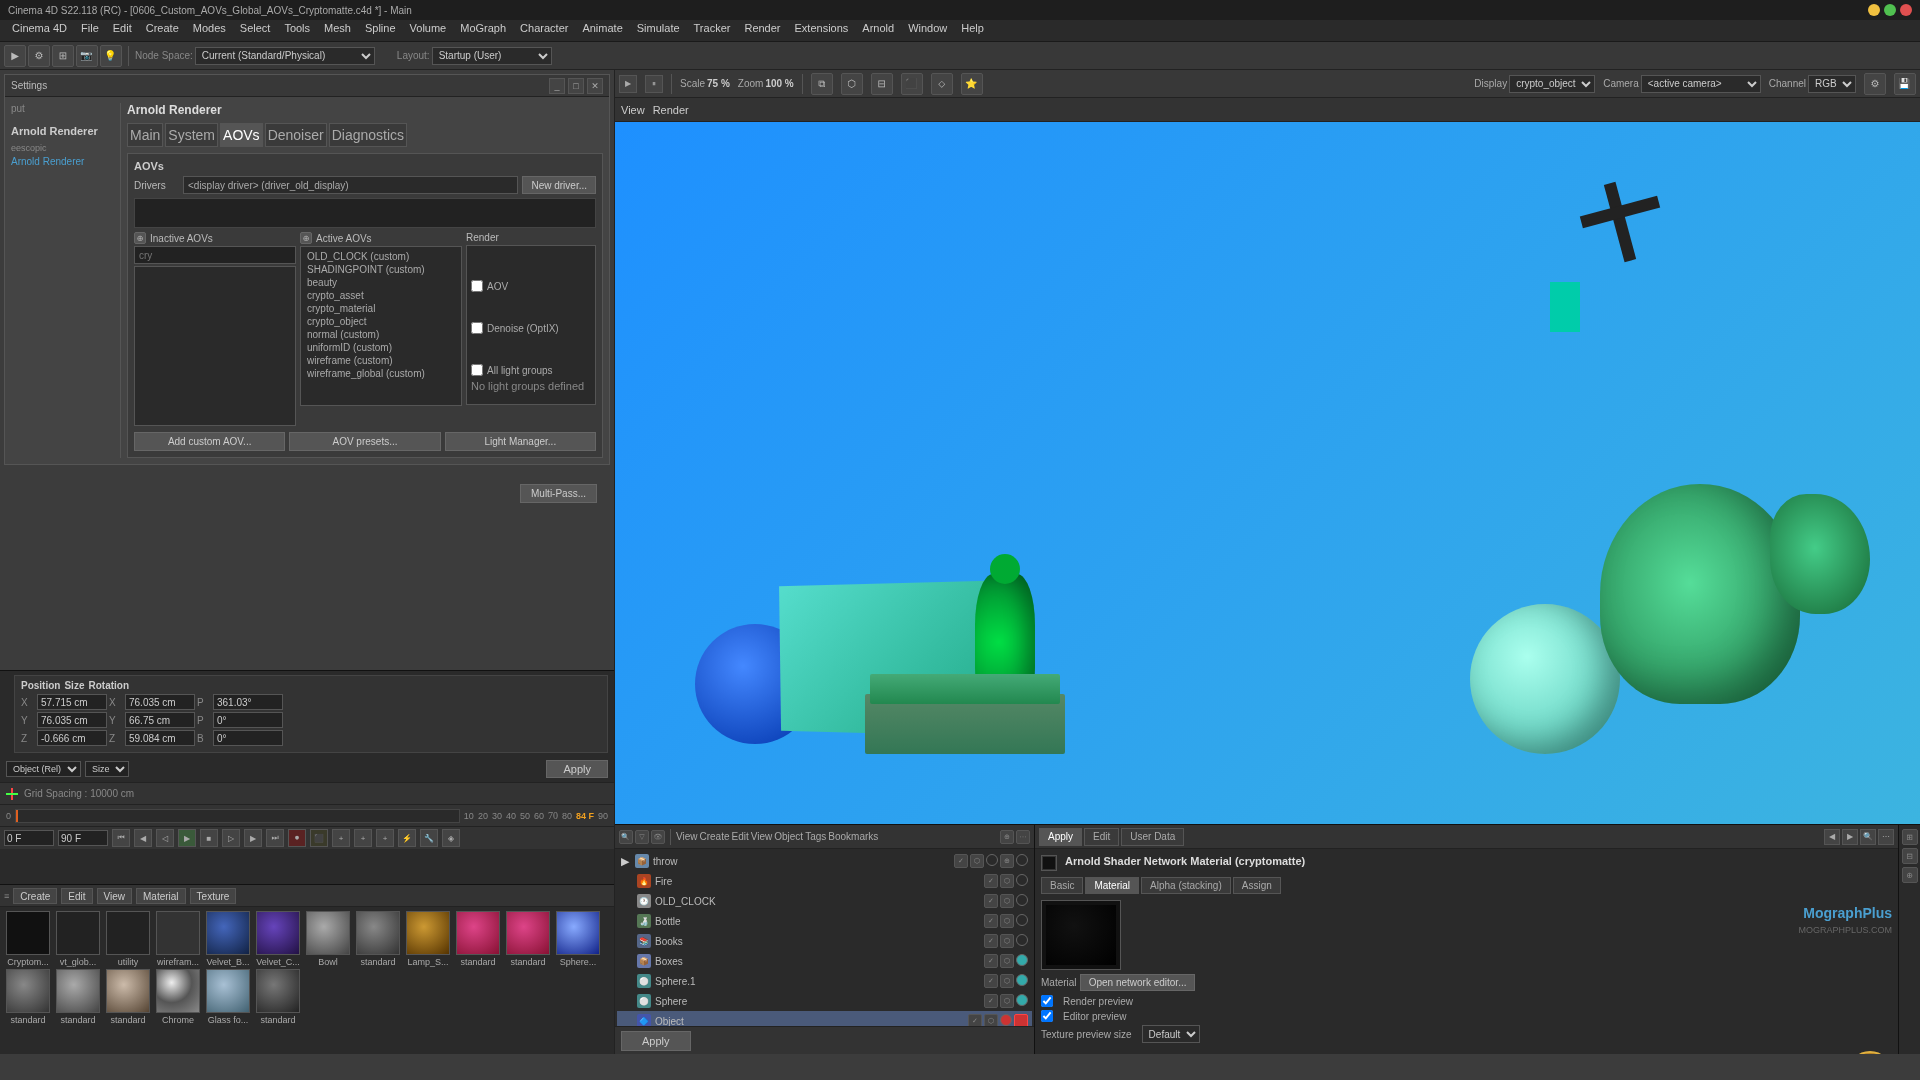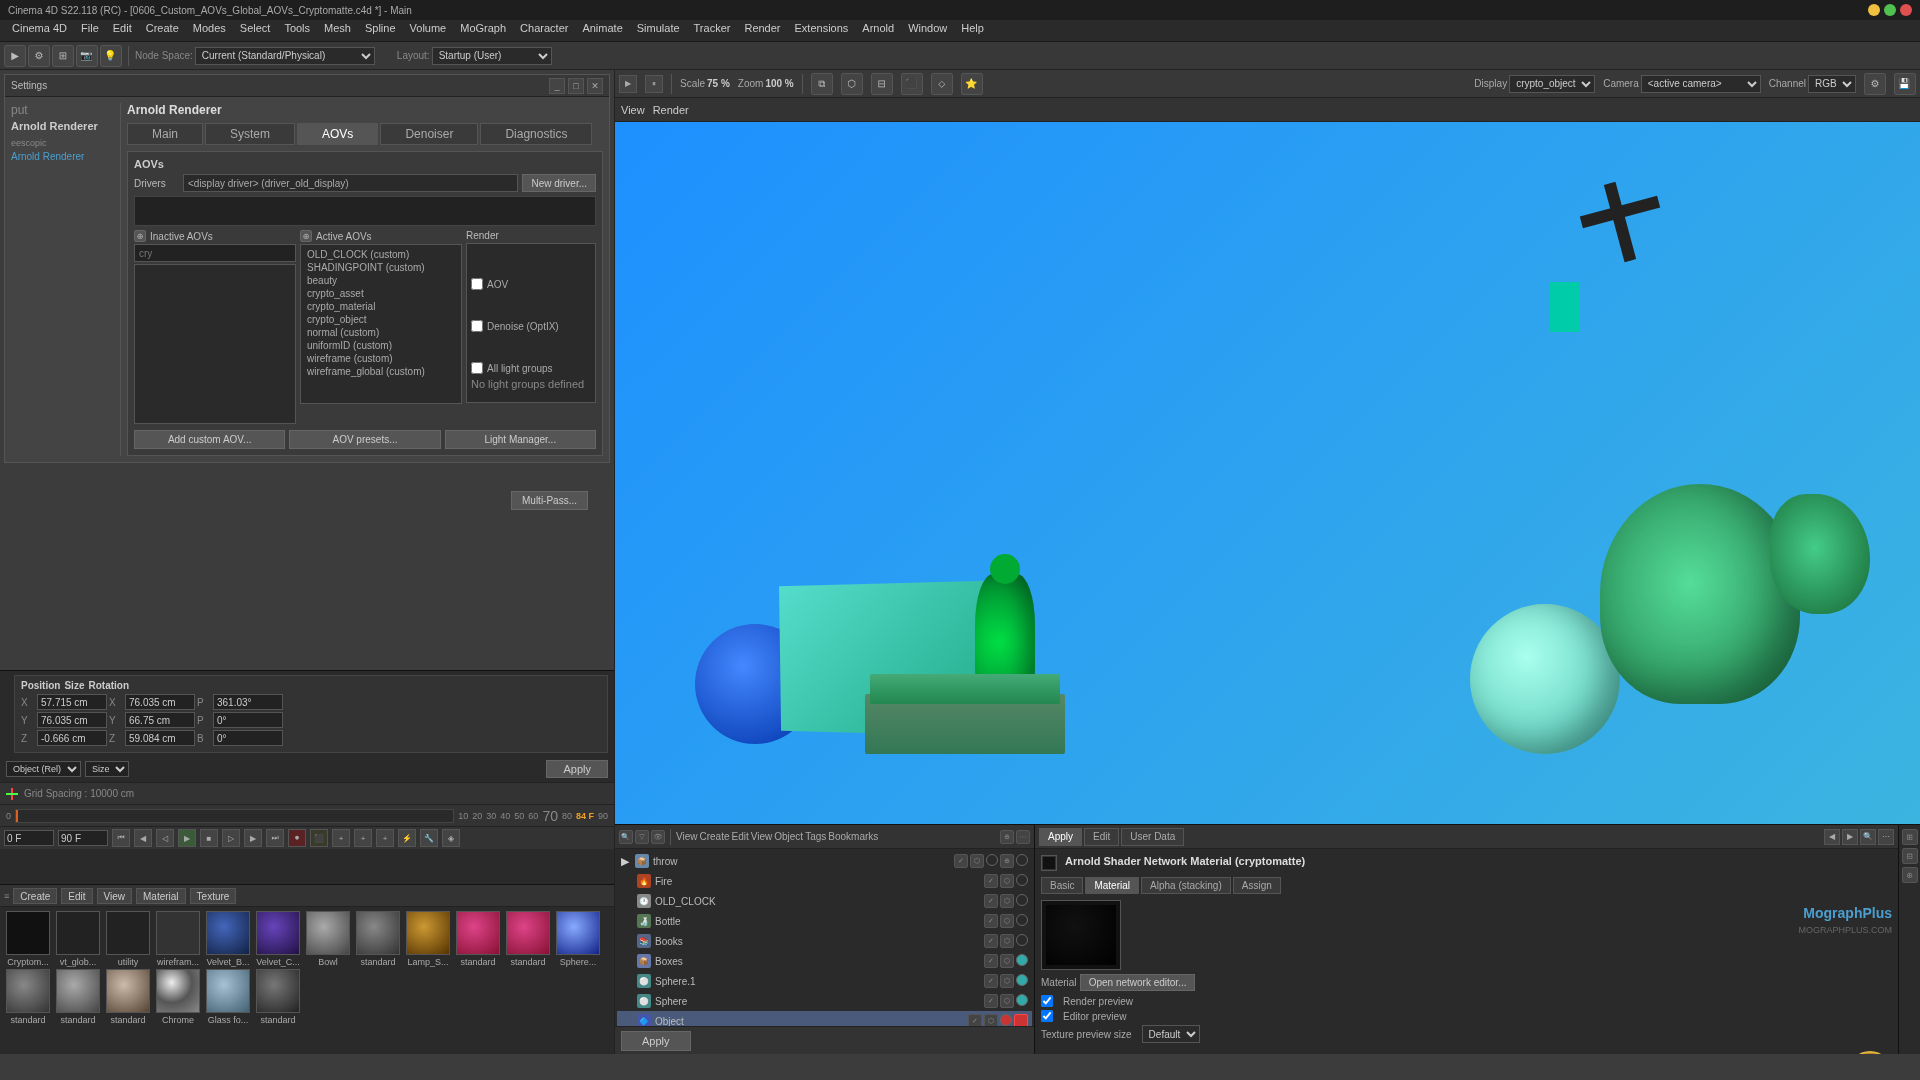--- a/index.html
+++ b/index.html
@@ -31,21 +31,21 @@
     .settings-window { background: #444; border: 1px solid #555; margin: 4px; flex: none; }
     .settings-titlebar { background: #383838; height: 22px; display: flex; align-items: center; padding: 0 6px; justify-content: space-between; border-bottom: 1px solid #222; }
     .settings-title { color: #bbb; font-size: 10px; }
     .settings-content { padding: 6px; }
 
     
     .arnold-title { color: #ddd; font-size: 12px; font-weight: bold; margin-bottom: 6px; }
 
     
     .tab-bar { display: flex; gap: 2px; margin-bottom: 6px; }
-    .tab { padding: 3px 24px; background: #3a3a3a; border: 1px solid #555; color: #aaa; cursor: pointer; font-size: 12px; }
+    .tab { padding: 3px 2px; background: #3a3a3a; border: 1px solid #555; color: #aaa; cursor: pointer; font-size: 14px; }
     .tab.active { background: #555; color: #fff; border-bottom: none; }
 
     
     .aovs-section { background: #3a3a3a; border: 1px solid #555; padding: 6px; }
     .section-label { color: #ccc; font-size: 11px; font-weight: bold; margin-bottom: 4px; }
     .drivers-row { display: flex; align-items: center; gap: 4px; margin-bottom: 4px; }
     .drivers-label { color: #bbb; font-size: 10px; width: 45px; }
     .drivers-input { flex: 1; background: #2a2a2a; border: 1px solid #555; color: #aaa; font-size: 10px; height: 18px; padding: 0 4px; }
     .new-driver-btn { background: #555; border: 1px solid #666; color: #ccc; font-size: 10px; padding: 2px 8px; cursor: pointer; height: 18px; }
 
@@ -65,21 +65,21 @@
     .render-opt input[type="checkbox"] { width: 12px; height: 12px; }
     .render-opt label { color: #aaa; font-size: 10px; }
     .light-groups-info { color: #888; font-size: 11px; margin-top: 4px; }
 
     
     .aov-buttons { display: flex; gap: 4px; margin-top: 6px; }
     .aov-btn { background: #555; border: 1px solid #666; color: #ccc; font-size: 10px; padding: 3px 10px; cursor: pointer; flex: 1; }
 
     
     .left-bottom { flex: 1; display: flex; flex-direction: column; }
-    .multipass-btn { margin: 20px; background: #555; border: 1px solid #666; color: #ccc; font-size: 10px; padding: 3px 10px; cursor: pointer; align-self: flex-end; }
+    .multipass-btn { margin: 11px; background: #555; border: 1px solid #666; color: #ccc; font-size: 10px; padding: 3px 10px; cursor: pointer; align-self: flex-end; }
     .render-setting-link { color: #4a8fcc; font-size: 10px; padding: 2px 6px; cursor: pointer; }
 
     
     .timeline { height: 80px; background: #2a2a2a; border-top: 1px solid #222; }
     .timeline-bar { height: 22px; background: #333; border-bottom: 1px solid #222; display: flex; align-items: center; padding: 0 6px; gap: 4px; }
     .timeline-control { height: 22px; background: #333; display: flex; align-items: center; padding: 0 4px; gap: 4px; }
     .t-btn { width: 18px; height: 18px; background: #444; border: 1px solid #555; color: #aaa; font-size: 8px; cursor: pointer; display: flex; align-items: center; justify-content: center; }
     .t-input { width: 50px; background: #222; border: 1px solid #555; color: #ccc; font-size: 10px; height: 16px; padding: 0 2px; }
 
     
@@ -249,21 +249,21 @@
         <div style="display:flex;gap:3px;">
           <button style="background:#444;border:1px solid #555;color:#aaa;width:16px;height:16px;cursor:pointer;font-size:9px;">_</button>
           <button style="background:#444;border:1px solid #555;color:#aaa;width:16px;height:16px;cursor:pointer;font-size:9px;">□</button>
           <button style="background:#444;border:1px solid #555;color:#aaa;width:16px;height:16px;cursor:pointer;font-size:9px;">✕</button>
         </div>
       </div>
       <div class="settings-content">
 
         <div style="display:flex;gap:6px;">
           <div style="width:110px;flex-shrink:0;font-size:10px;color:#aaa;border-right:1px solid #555;padding-right:6px;">
-            <div style="color:#888;font-size:12px;margin-bottom:3px;">put</div>
+            <div style="color:#888;font-size:10px;margin-bottom:11px;">put</div>
             <div style="color:#ccc;font-size:11px;font-weight:bold;margin-bottom:6px;">Arnold Renderer</div>
             <div style="color:#888;font-size:9px;margin-bottom:3px;">eescopic</div>
             <div style="color:#4a9fd0;font-size:10px;margin-bottom:3px;">Arnold Renderer</div>
           </div>
           <div style="flex:1;">
             <div class="arnold-title">Arnold Renderer</div>
 
             <div class="tab-bar">
               <div class="tab">Main</div>
               <div class="tab">System</div>
@@ -408,21 +408,21 @@
         <span style="color:#888;font-size:9px;">0</span>
         <div style="flex:1;position:relative;height:14px;background:#2a2a2a;border:1px solid #444;">
           <div style="position:absolute;top:0;height:100%;width:2px;background:#e06020;left:0;"></div>
         </div>
         <span style="color:#888;font-size:9px;">10</span>
         <span style="color:#888;font-size:9px;">20</span>
         <span style="color:#888;font-size:9px;">30</span>
         <span style="color:#888;font-size:9px;">40</span>
         <span style="color:#888;font-size:9px;">50</span>
         <span style="color:#888;font-size:9px;">60</span>
-        <span style="color:#888;font-size:14px;">70</span>
+        <span style="color:#888;font-size:10px;font-family:Liberation Serif, serif;">70</span>
         <span style="color:#888;font-size:9px;">80</span>
         <span style="color:#f0a020;font-size:9px;font-weight:bold;">84 F</span>
         <span style="color:#888;font-size:9px;">90</span>
       </div>
       <div class="timeline-control">
         <input class="t-input" type="text" value="0 F" style="">
         <input class="t-input" type="text" value="90 F" style="">
 
         <div class="t-btn">⏮</div>
         <div class="t-btn">◀</div>

